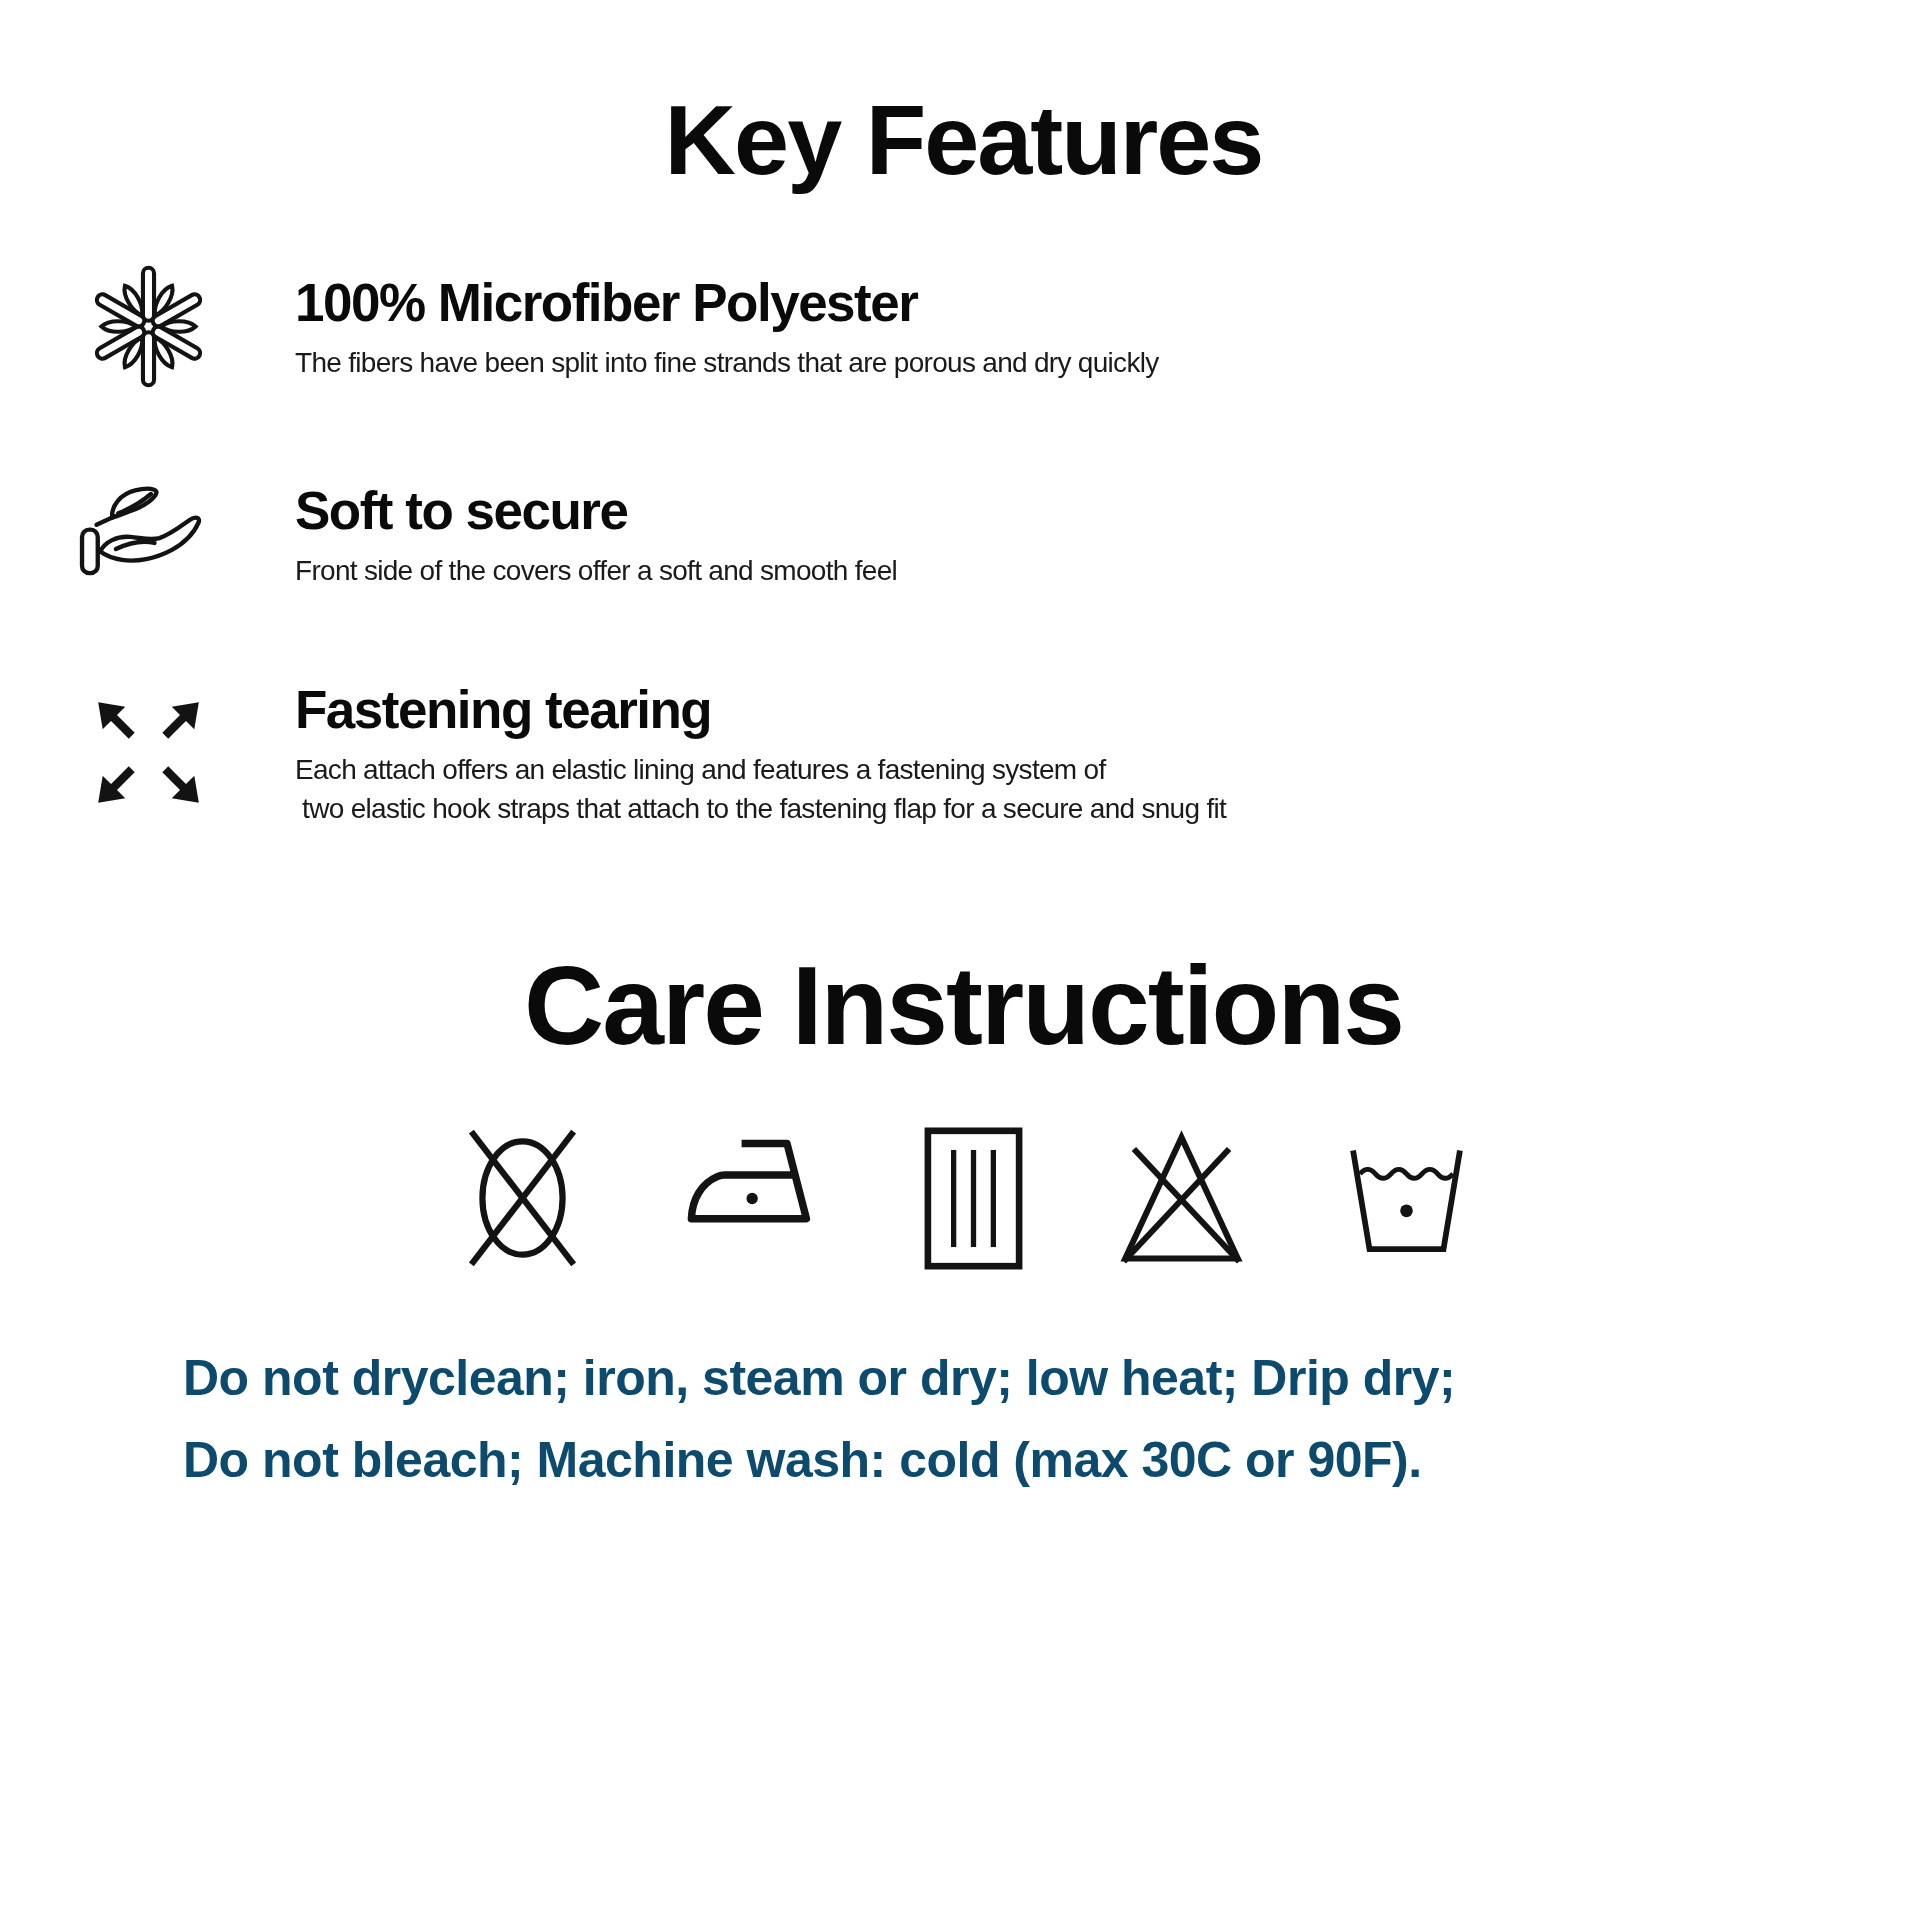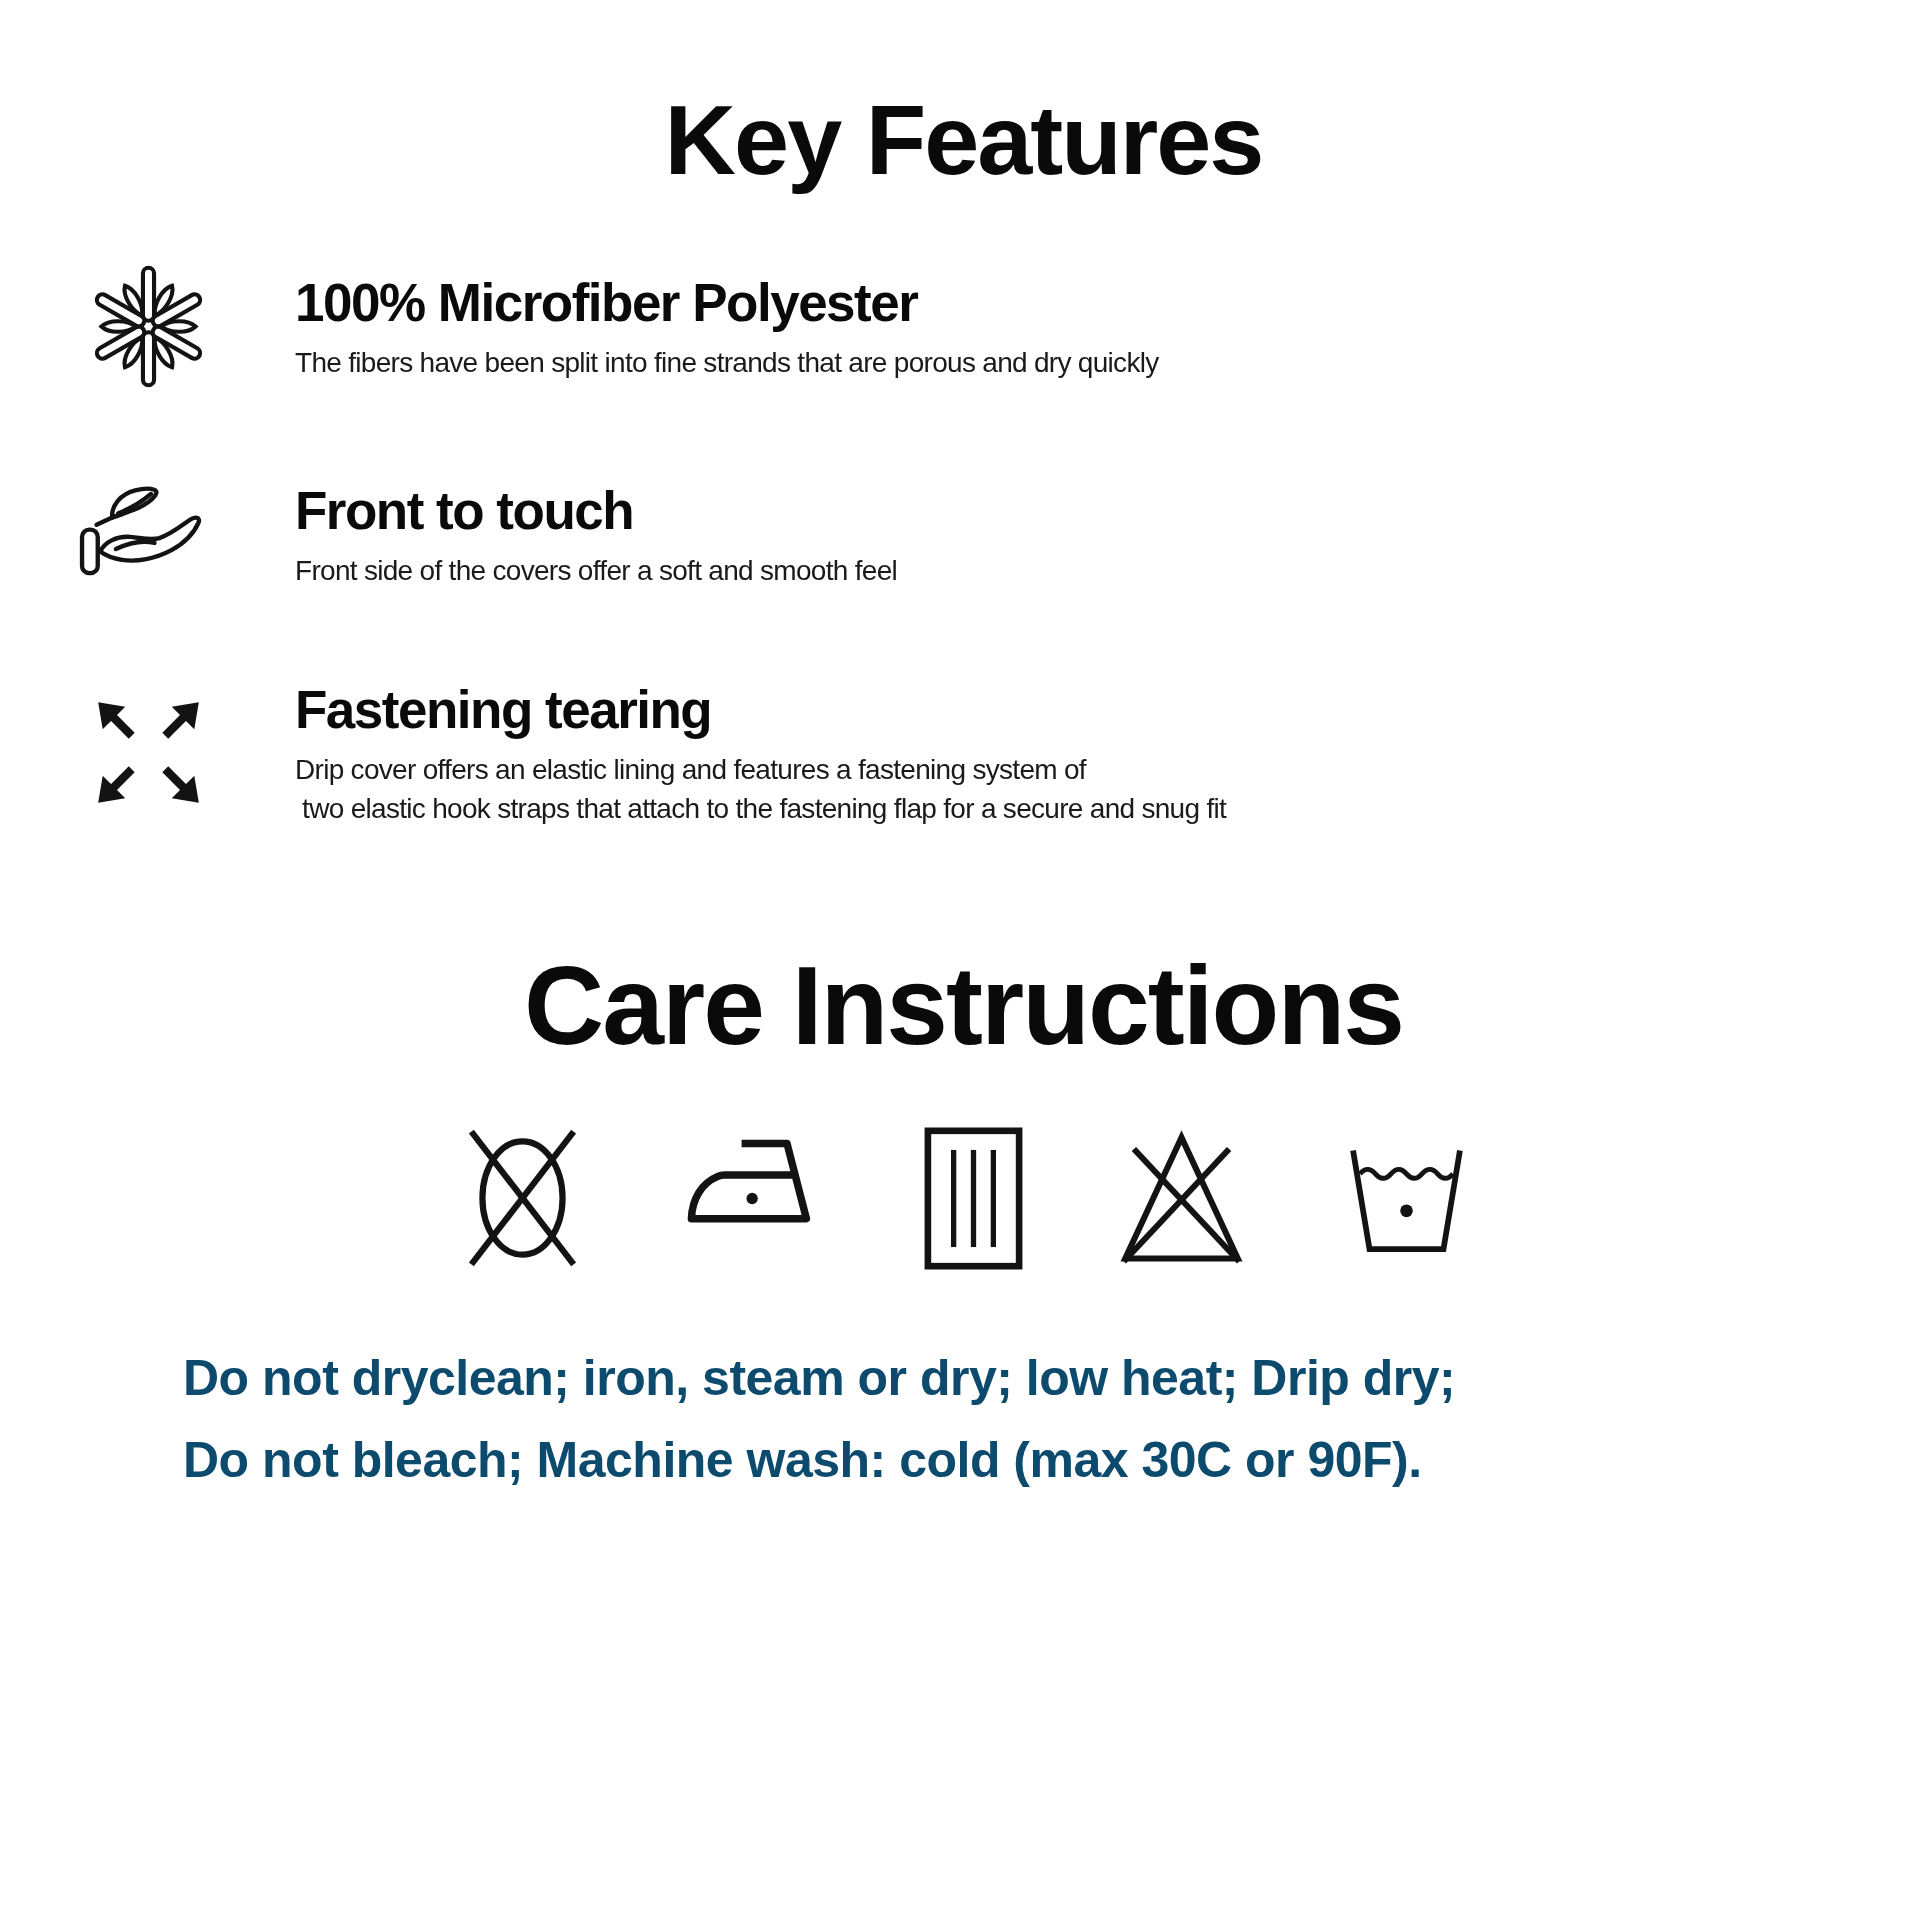--- a/index.html
+++ b/index.html
@@ -86,21 +86,21 @@
             <path d="M30 36 C29 26 37 16.5 49 13.5 C59 11 67.5 12 66.5 15.5 C65.5 20 57 26 48 29.5 C41 32 34.5 34.5 30 36 Z"></path>
             <path d="M35 32.5 C45 28.5 55 22.5 62 16.5"></path>
             <path d="M17 42 L30 36"></path>
             <rect x="5" y="46" width="13" height="36" rx="6"></rect>
             <path d="M20 64 C24 56 34 51 45 52 C55 53 62 55 69 53 C78 50 87 43 94 38 C99 34.5 103 36 101.5 40 C98 48 90 57 79 63 C66 70 50 73 38 71 C30 69.5 24 67 20 64 Z"></path>
             <path d="M33 62 C45 56.5 57 55 65 57"></path>
           </g>
         </svg>
       </div>
       <div class="feature-text">
-        <h2>Front to touch</h2>
+        <h2>Soft to secure</h2>
         <p>Front side of the covers offer a soft and smooth feel</p>
       </div>
     </div>
 
     <div class="feature-row">
       <div class="icon-cell">
         <svg width="129" height="135" viewBox="0 0 100 100">
           <g class="stroke" stroke-width="6.5">
             <line x1="37" y1="37" x2="20" y2="20"></line>
             <line x1="63" y1="37" x2="80" y2="20"></line>
@@ -110,21 +110,21 @@
           <g class="fill">
             <polygon points="11,11 32,14.5 14.5,32"></polygon>
             <polygon points="89,11 68,14.5 85.5,32"></polygon>
             <polygon points="11,89 14.5,68 32,85.5"></polygon>
             <polygon points="89,89 85.5,68 68,85.5"></polygon>
           </g>
         </svg>
       </div>
       <div class="feature-text">
         <h2>Fastening tearing</h2>
-        <p>Drip cover offers an elastic lining and features a fastening system of
+        <p>Each attach offers an elastic lining and features a fastening system of
  two elastic hook straps that attach to the fastening flap for a secure and snug fit</p>
       </div>
     </div>
 
 
   </div>
 
   <h1 class="big-title title-care">Care Instructions</h1>
 
   <div class="care-icons">

